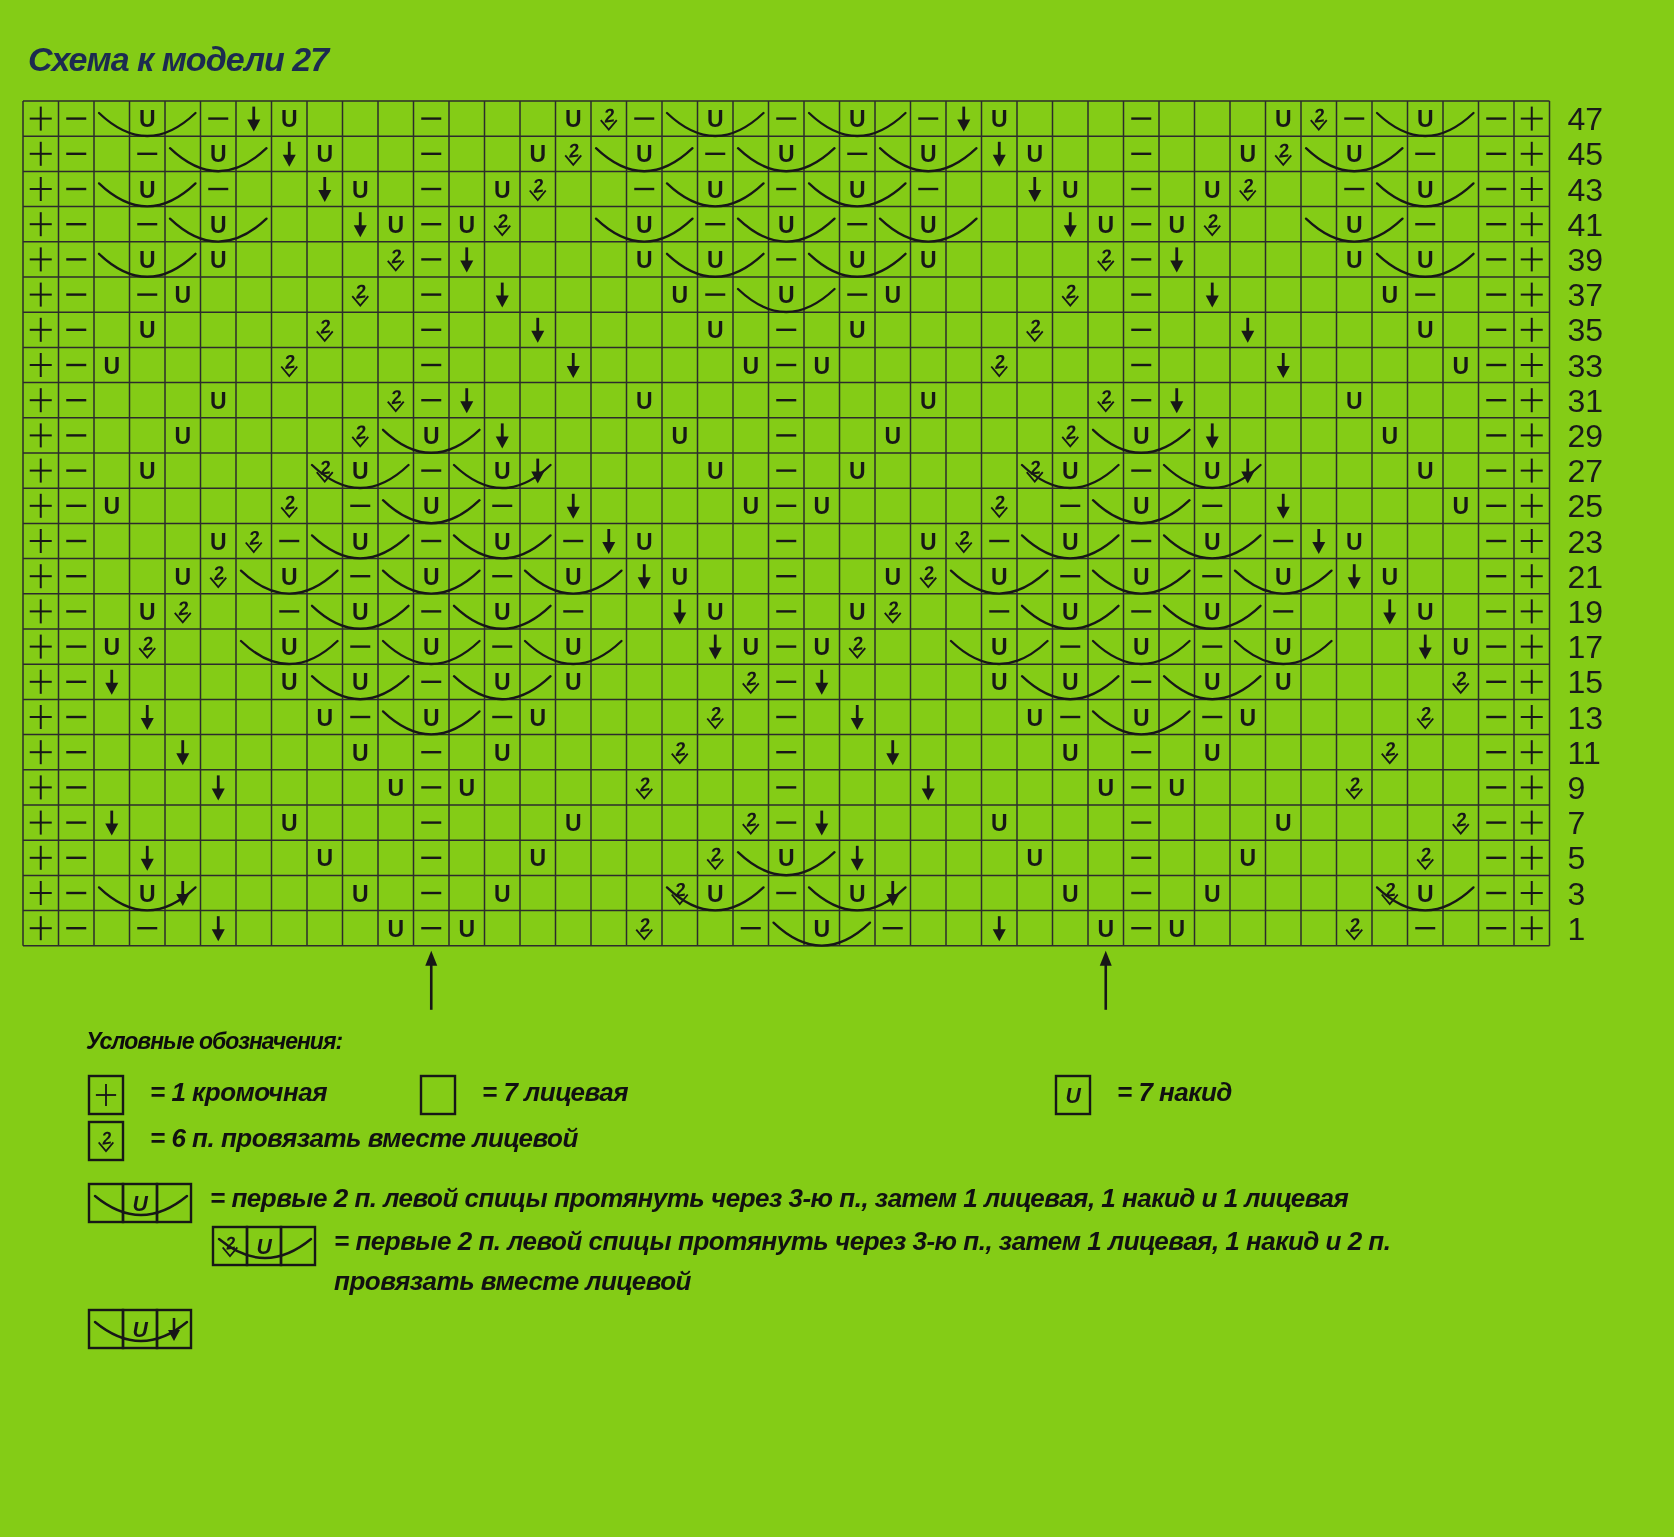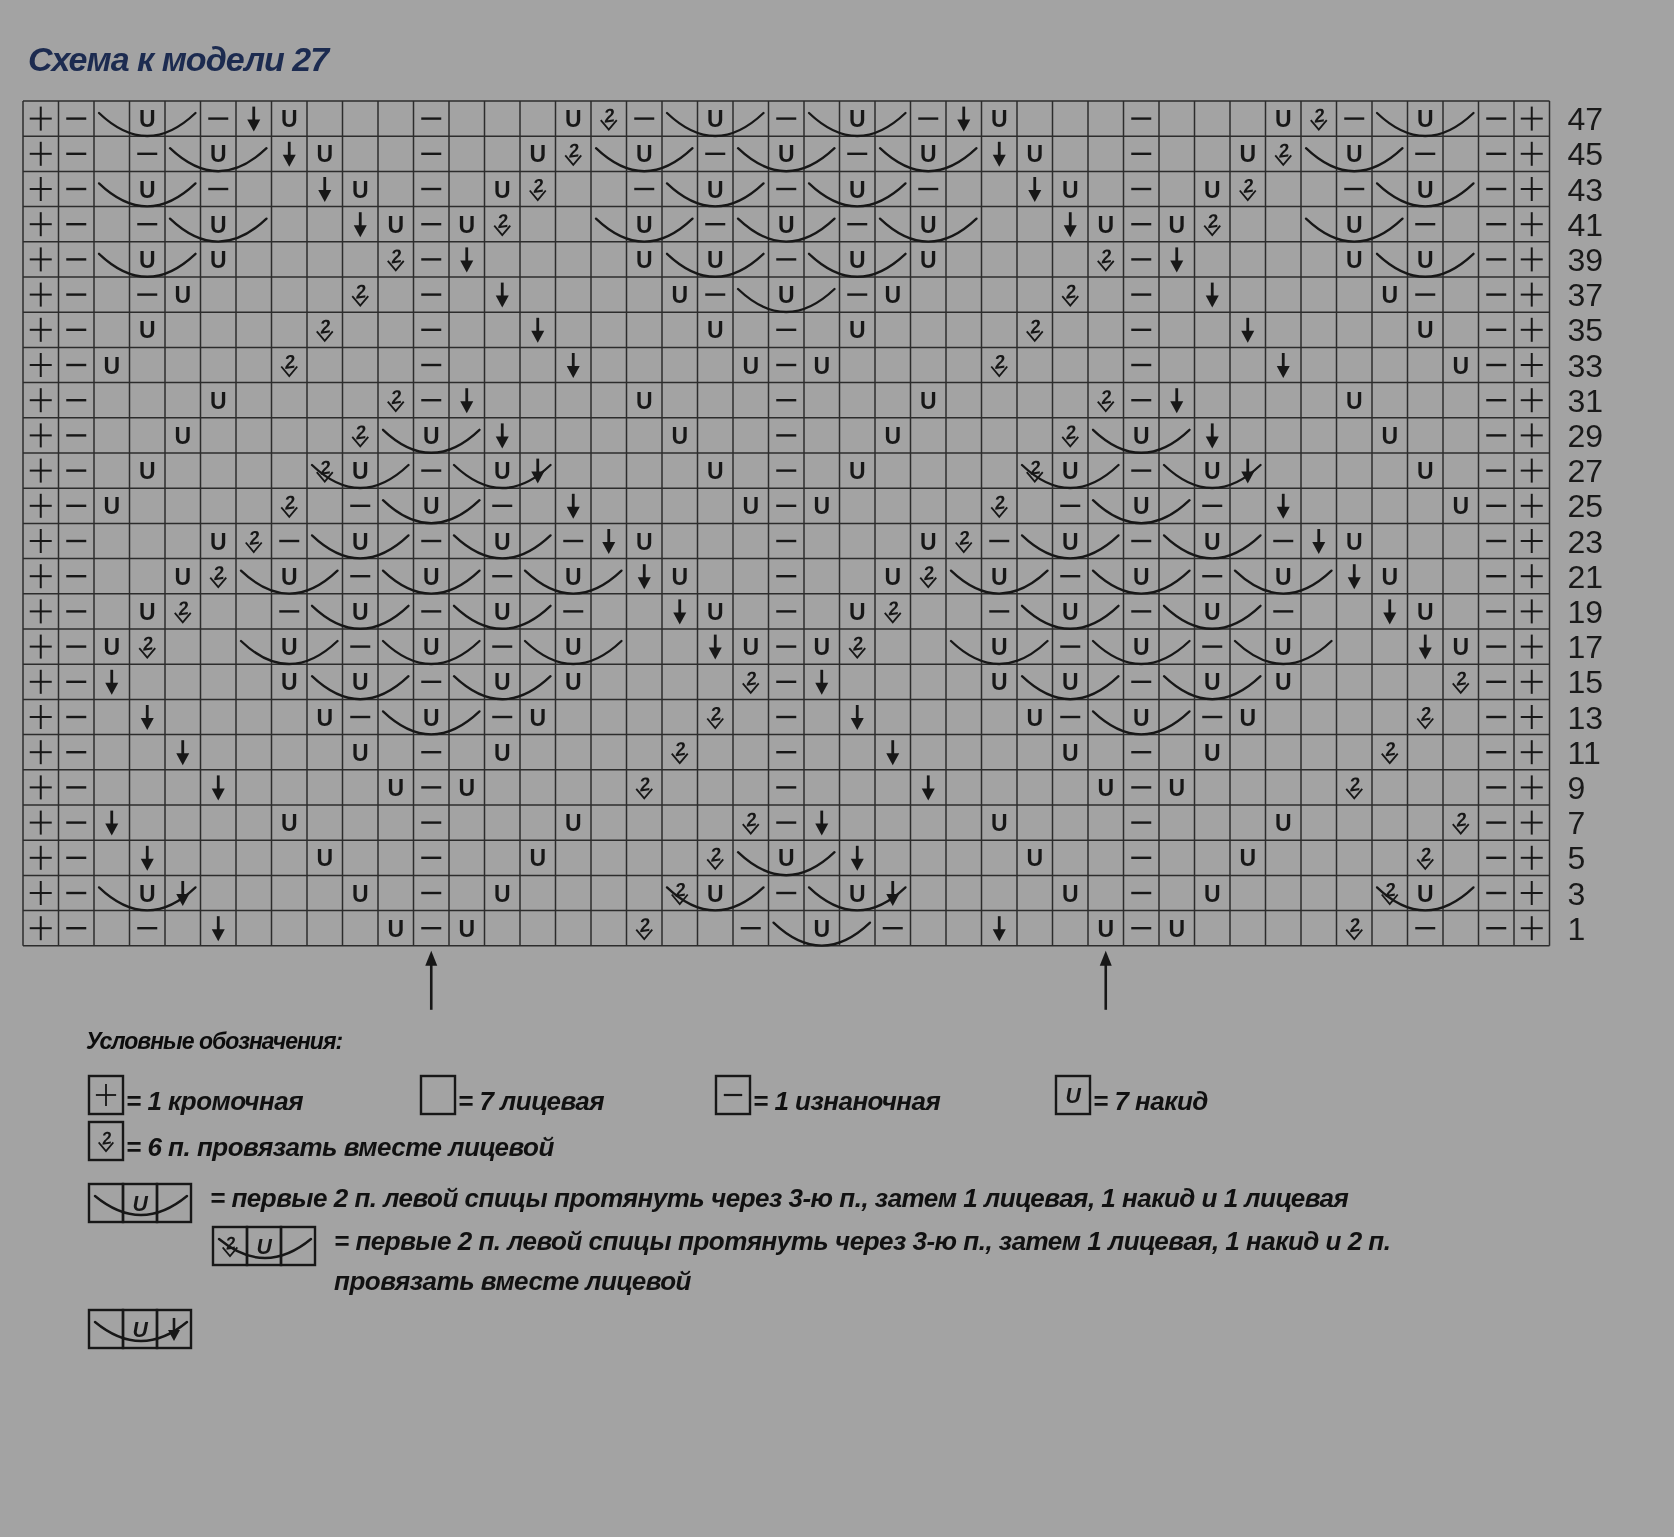--- a/index.html
+++ b/index.html
@@ -1,26 +1,26 @@
 <!DOCTYPE html>
 <html><head>
 <meta charset="utf-8">
 <style>
   html,body{margin:0;padding:0;background:#e8e8e8;}
-  .page{position:relative;width:1674px;height:1537px;background:#a3a3a3;
+  .page{position:relative;width:1674px;height:1537px;background:#84cc16;
         font-family:"Liberation Sans",sans-serif;overflow:hidden;}
   .chart-title{position:absolute;left:28px;top:40px;margin:0;
         font-size:34px;font-style:italic;font-weight:700;letter-spacing:-1px;color:#1c2b50;}
   #chart-svg{position:absolute;left:0;top:0;}
   .legend{position:absolute;left:86px;top:1028px;width:1520px;color:#111;}
   .legend h2{margin:0 0 14px 0;font-size:23px;font-style:italic;font-weight:700;
         letter-spacing:-1px;color:#0d0d0d;}
   .legend-row1{position:relative;height:46px;}
   .legend-row1 .li{position:absolute;top:0;}
-  .li{display:flex;align-items:center;gap:0;font-size:26px;font-style:italic;
+  .li{display:flex;align-items:flex-start;gap:24px;font-size:26px;font-style:italic;
       font-weight:700;letter-spacing:-0.5px;line-height:40px;margin:3px 0;}
   .li .sym{flex:0 0 auto;}
   .li.block{display:block;}
   .li.block .sym{float:left;margin-right:14px;margin-top:2px;}
   .w1440{max-width:1440px;}
   .w1330{max-width:1330px;}
   .w1500{max-width:1500px;}
 </style>
 </head>
 <body>
@@ -1723,29 +1723,20 @@
               </g>
             </svg></span>
         <span>= 1 кромочная</span>
       </div>
       <div class="li" style="left:332px">
         <span class="sym"><svg width="40" height="46">
               <rect x="3" y="4" width="34" height="38" fill="none" stroke="#171717" stroke-width="2.4"></rect>
             </svg></span>
         <span>= 7 лицевая</span>
       </div>
-      <div class="li" style="left:627px">
-        <span class="sym"><svg width="40" height="46">
-              <rect x="3" y="4" width="34" height="38" fill="none" stroke="#171717" stroke-width="2.4"></rect>
-              <g>
-                <line x1="10.799999999999999" y1="23" x2="29.200000000000003" y2="23" stroke="#171717" stroke-width="2.208"></line>
-              </g>
-            </svg></span>
-        <span>= 1 изнаночная</span>
-      </div>
       <div class="li" style="left:967px">
         <span class="sym"><svg width="40" height="46">
               <rect x="3" y="4" width="34" height="38" fill="none" stroke="#171717" stroke-width="2.4"></rect>
               <g>
                 <text x="20" y="30.82" text-anchor="middle" fill="#171717" font-family="&quot;Liberation Sans&quot;,sans-serif" font-weight="700" font-size="21.16px">U</text>
               </g>
             </svg></span>
         <span>= 7 накид</span>
       </div>
     </div>

